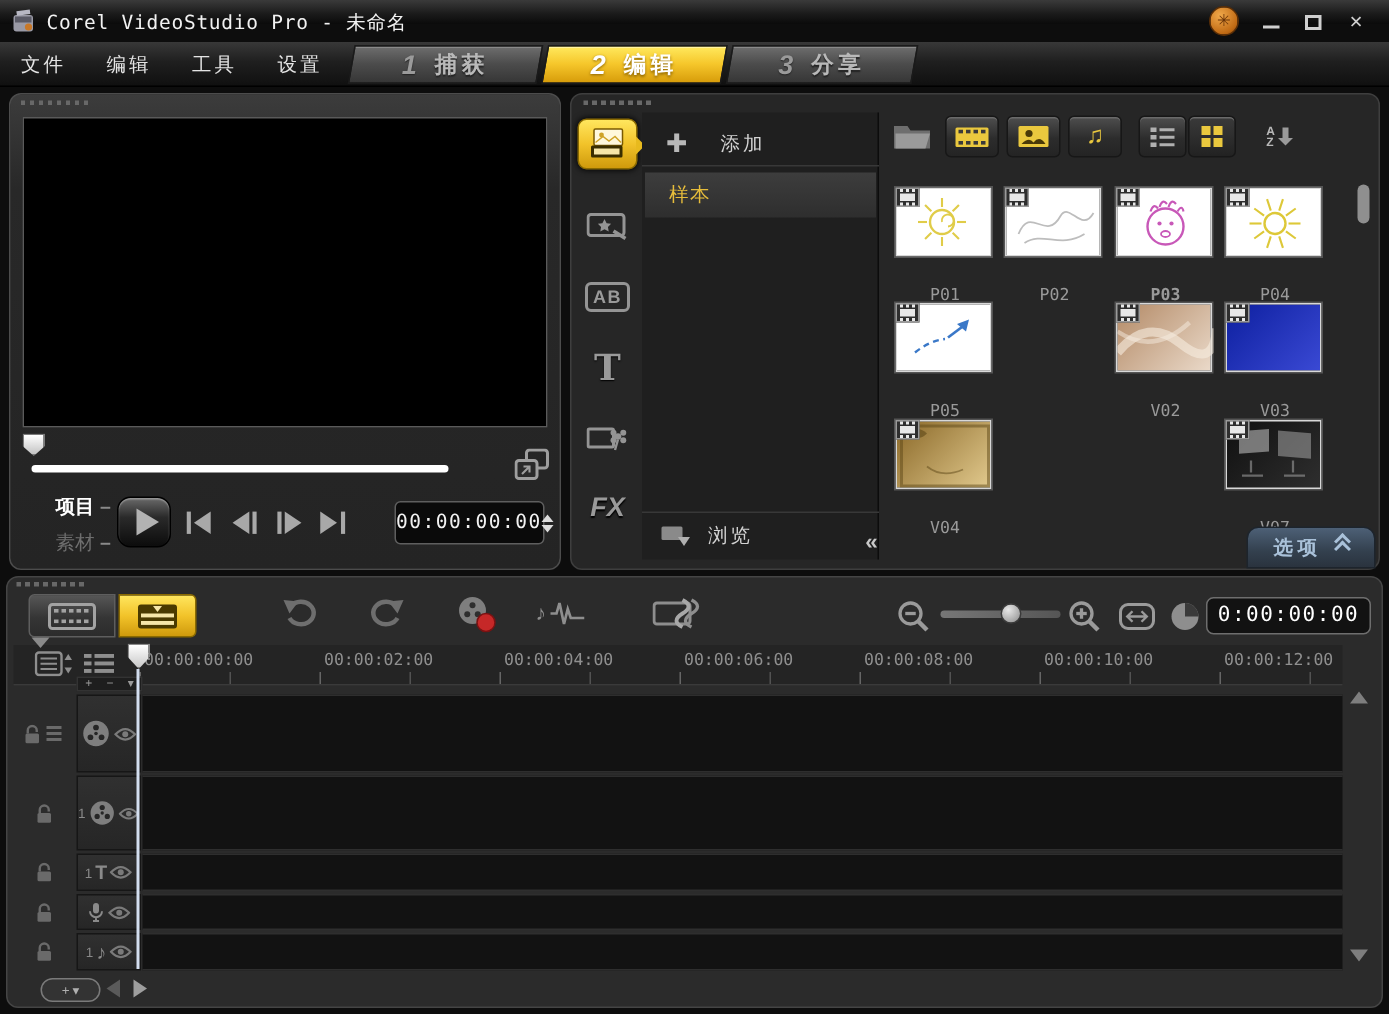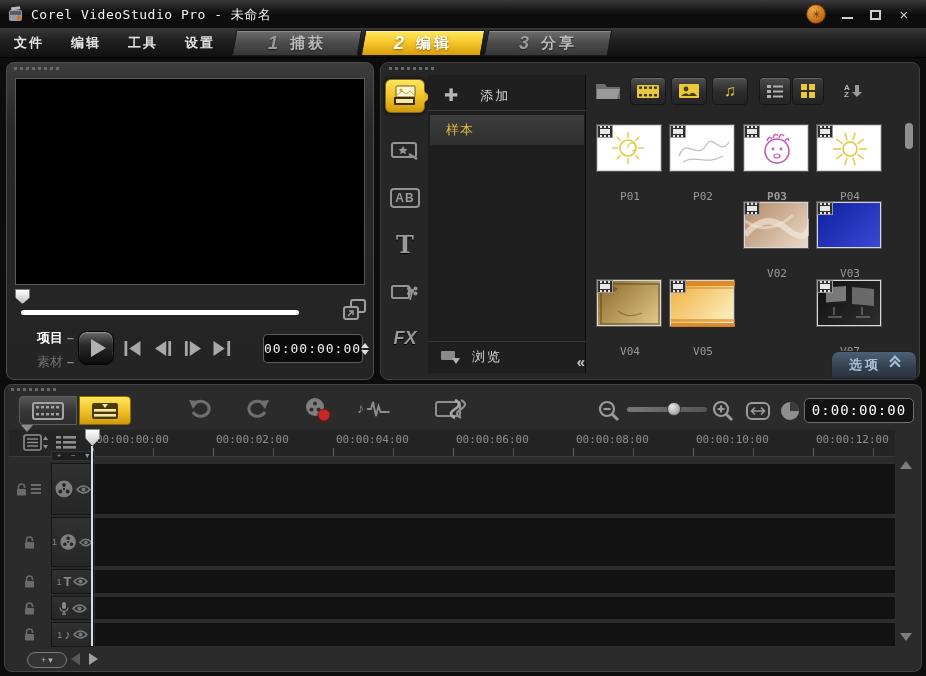--- a/index.html
+++ b/index.html
@@ -20,21 +20,21 @@
 .wbtn { top:8px; width:24px; height:14px; color:#cfcfcf; text-align:center; cursor:default; }
 #btn-min { left:836px; } #btn-max { left:864px; } #btn-close { left:892px; }
 #btn-min .bar { position:absolute; left:6px; top:9px; width:11px; height:2px; background:#cfcfcf; }
 #btn-max .box { position:absolute; left:6px; top:2px; width:11px; height:10px; border:2px solid #cfcfcf; }
 #btn-close { font-size:15px; line-height:13px; }
 
 
 #menubar { left:0; top:28px; width:926px; height:30px;
   background:linear-gradient(#383838,#1f1f1f 45%,#101010); border-bottom:1px solid #000; }
 #menu-items { position:absolute; left:14px; top:0; height:29px; display:flex; align-items:center; gap:27px; }
-.menu-item { color:#e4e4e4; font-size:13px; font-weight:bold; letter-spacing:2px; }
+.menu-item { color:#e4e4e4; font-size:13px; font-weight:normal; letter-spacing:2px; }
 #step-tabs { position:absolute; left:234px; top:2px; height:26px; display:flex; gap:3px; }
 .tab { position:relative; height:26px; transform:skewX(-10deg); border:1px solid #1a1a1a;
   background:linear-gradient(#6e6e6e,#4c4c4c 48%,#363636); display:flex; align-items:center;
   justify-content:center; gap:12px; box-shadow:inset 0 1px 0 #8a8a8a; }
 .tab.active { background:linear-gradient(#ffe95e,#f6c72b 48%,#d79c0a); box-shadow:inset 0 1px 0 #fff2a0; }
 .tab .num { transform:skewX(10deg); font-size:18px; font-weight:bold; font-style:italic; color:#9a9a9a;
   text-shadow:0 1px 1px #222; }
 .tab .lbl { transform:skewX(10deg); font-size:15px; font-weight:bold; color:#b9b9b9; letter-spacing:3px;
   text-shadow:0 1px 1px #222; }
 .tab.active .num, .tab.active .lbl { color:#fff; text-shadow:0 1px 2px #8a6200; }
@@ -485,20 +485,35 @@
               </g>
             </svg>
             <div class="film-badge">
               <div class="h1"></div>
               <div class="inner"></div>
               <div class="h2"></div>
             </div>
           </div>
           <div class="glabel">P04</div>
         </div>
+        <div class="gitem" style="left: 11px; top: 81px;">
+          <div class="thumb" style="background: linear-gradient(135deg, rgb(255, 255, 255), rgb(255, 255, 255));">
+            <svg viewBox="0 0 64 46" width="64" height="46" class="motif">
+              <path d="M12 32 q10 -8 20 -9" fill="none" stroke="#3a78c8" stroke-width="1.6" stroke-dasharray="4 3"></path>
+              <path d="M34 22 l12 -9" fill="none" stroke="#3a78c8" stroke-width="1.8"></path>
+              <polygon points="48,10 40,13 46,18" fill="#3a78c8"></polygon>
+            </svg>
+            <div class="film-badge">
+              <div class="h1"></div>
+              <div class="inner"></div>
+              <div class="h2"></div>
+            </div>
+          </div>
+          <div class="glabel">P05</div>
+        </div>
         <div class="gitem" style="left: 158px; top: 81px;">
           <div class="thumb" style="background: linear-gradient(135deg, rgb(179, 138, 102), rgb(234, 217, 201));">
             <svg viewBox="0 0 64 46" width="64" height="46" class="motif">
               <path d="M0 32 Q20 8 42 26 T66 16" fill="none" stroke="#f6ecdf" stroke-width="6" opacity="0.6"></path>
               <path d="M0 18 Q24 34 48 12" fill="none" stroke="#f6ecdf" stroke-width="3" opacity="0.5"></path>
             </svg>
             <div class="film-badge">
               <div class="h1"></div>
               <div class="inner"></div>
               <div class="h2"></div>
@@ -523,36 +538,20 @@
               <path d="M6 8 q8 -6 14 0 q-6 6 -14 0" fill="#5e4718" opacity="0.6"></path>
               <path d="M20 30 q10 8 24 2" fill="none" stroke="#5e4718" stroke-width="1.2" opacity="0.5"></path>
             </svg>
             <div class="film-badge">
               <div class="h1"></div>
               <div class="inner"></div>
               <div class="h2"></div>
             </div>
           </div>
           <div class="glabel">V04</div>
-        </div>
-        <div class="gitem" style="left: 84px; top: 159px;">
-          <div class="thumb" style="background: linear-gradient(135deg, rgb(239, 174, 62), rgb(253, 242, 198));">
-            <svg viewBox="0 0 64 46" width="64" height="46" class="motif">
-              <rect x="0" y="0" width="64" height="5" fill="#d98420" opacity="0.9"></rect>
-              <rect x="0" y="6" width="64" height="2" fill="#d98420" opacity="0.5"></rect>
-              <rect x="0" y="38" width="64" height="3" fill="#d98420" opacity="0.6"></rect>
-              <rect x="0" y="42" width="64" height="4" fill="#d98420" opacity="0.9"></rect>
-            </svg>
-            <div class="film-badge">
-              <div class="h1"></div>
-              <div class="inner"></div>
-              <div class="h2"></div>
-            </div>
-          </div>
-          <div class="glabel">V05</div>
         </div>
         <div class="gitem" style="left: 231px; top: 159px;">
           <div class="thumb" style="background: linear-gradient(135deg, rgb(16, 16, 16), rgb(46, 46, 46));">
             <svg viewBox="0 0 64 46" width="64" height="46" class="motif">
               <rect x="8" y="7" width="20" height="15" fill="#9a9a9a" opacity="0.75" transform="skewY(-4)"></rect>
               <rect x="34" y="3" width="22" height="17" fill="#9a9a9a" opacity="0.6" transform="skewY(5)"></rect>
               <path d="M16 26 v8 M44 26 v8 M10 36 h14 M38 36 h14" stroke="#9a9a9a" stroke-width="1.5" opacity="0.6"></path>
             </svg>
             <div class="film-badge">
               <div class="h1"></div>

